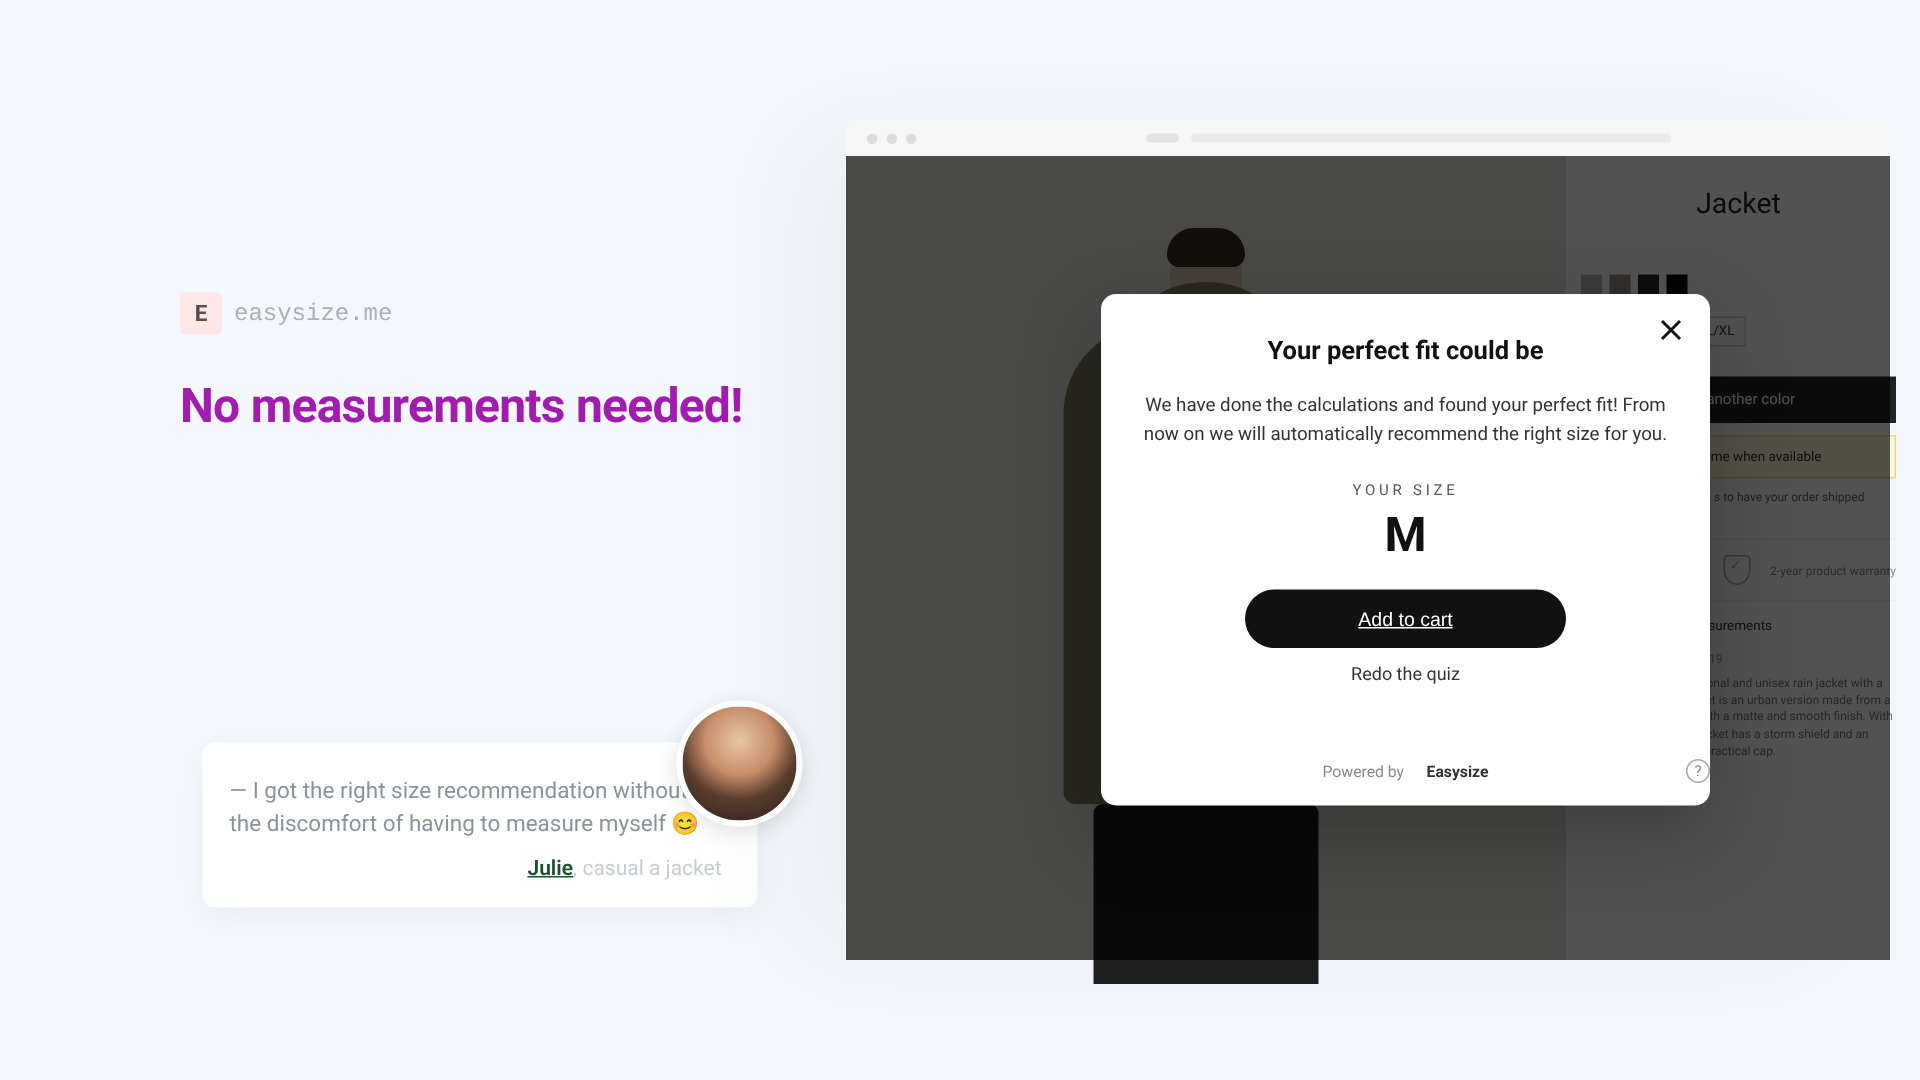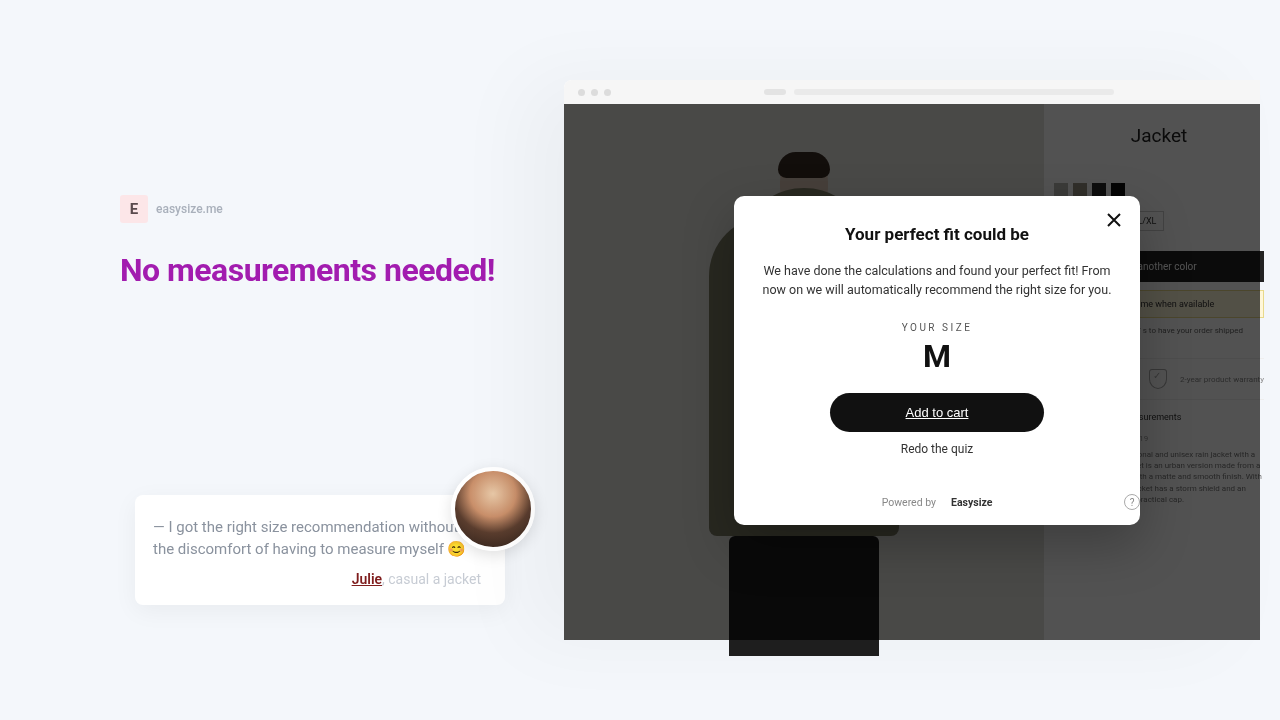--- a/index.html
+++ b/index.html
@@ -30,22 +30,23 @@
   color: #5a4a4d;
   display: flex;
   align-items: center;
   justify-content: center;
   font-weight: 700;
   font-size: 15px;
   border-radius: 3px;
 }
 .brand-text {
   color: #a9b0bb;
-  font-size: 12px;
+  font-size: 16px;
   font-weight: 500;
+  font-family: Liberation Mono, monospace;
 }
 .headline {
   font-size: 32px;
   font-weight: 700;
   color: #a21caf;
   margin-bottom: 28px;
   letter-spacing: -0.5px;
 }
 .subtext {
   font-size: 19px;
@@ -72,21 +73,21 @@
   line-height: 1.45;
   margin-bottom: 10px;
 }
 .testimonial-attr {
   text-align: right;
   font-size: 14px;
   color: #c7ccd4;
 }
 .testimonial-attr .name {
   font-weight: 600;
-  color: #7f1d1d;
+  color: #14532d;
   text-decoration: underline;
 }
 .avatar {
   position: absolute;
   right: -30px;
   top: -28px;
   width: 84px;
   height: 84px;
   border-radius: 50%;
   background: radial-gradient(circle at 50% 30%, #e8c9a8 0%, #c98f6a 35%, #5a3d2e 60%, #2a1e18 100%);
@@ -286,21 +287,21 @@
   padding: 12px 0;
   font-size: 13px;
   cursor: pointer;
   text-decoration: underline;
 }
 .redo-link {
   display: block;
   text-align: center;
   font-size: 12px;
   color: #333;
-  margin-bottom: 40px;
+  margin-bottom: 52px;
   cursor: pointer;
 }
 .modal-footer {
   display: flex;
   align-items: center;
   justify-content: center;
   position: relative;
   font-size: 10.5px;
   color: #888;
 }

